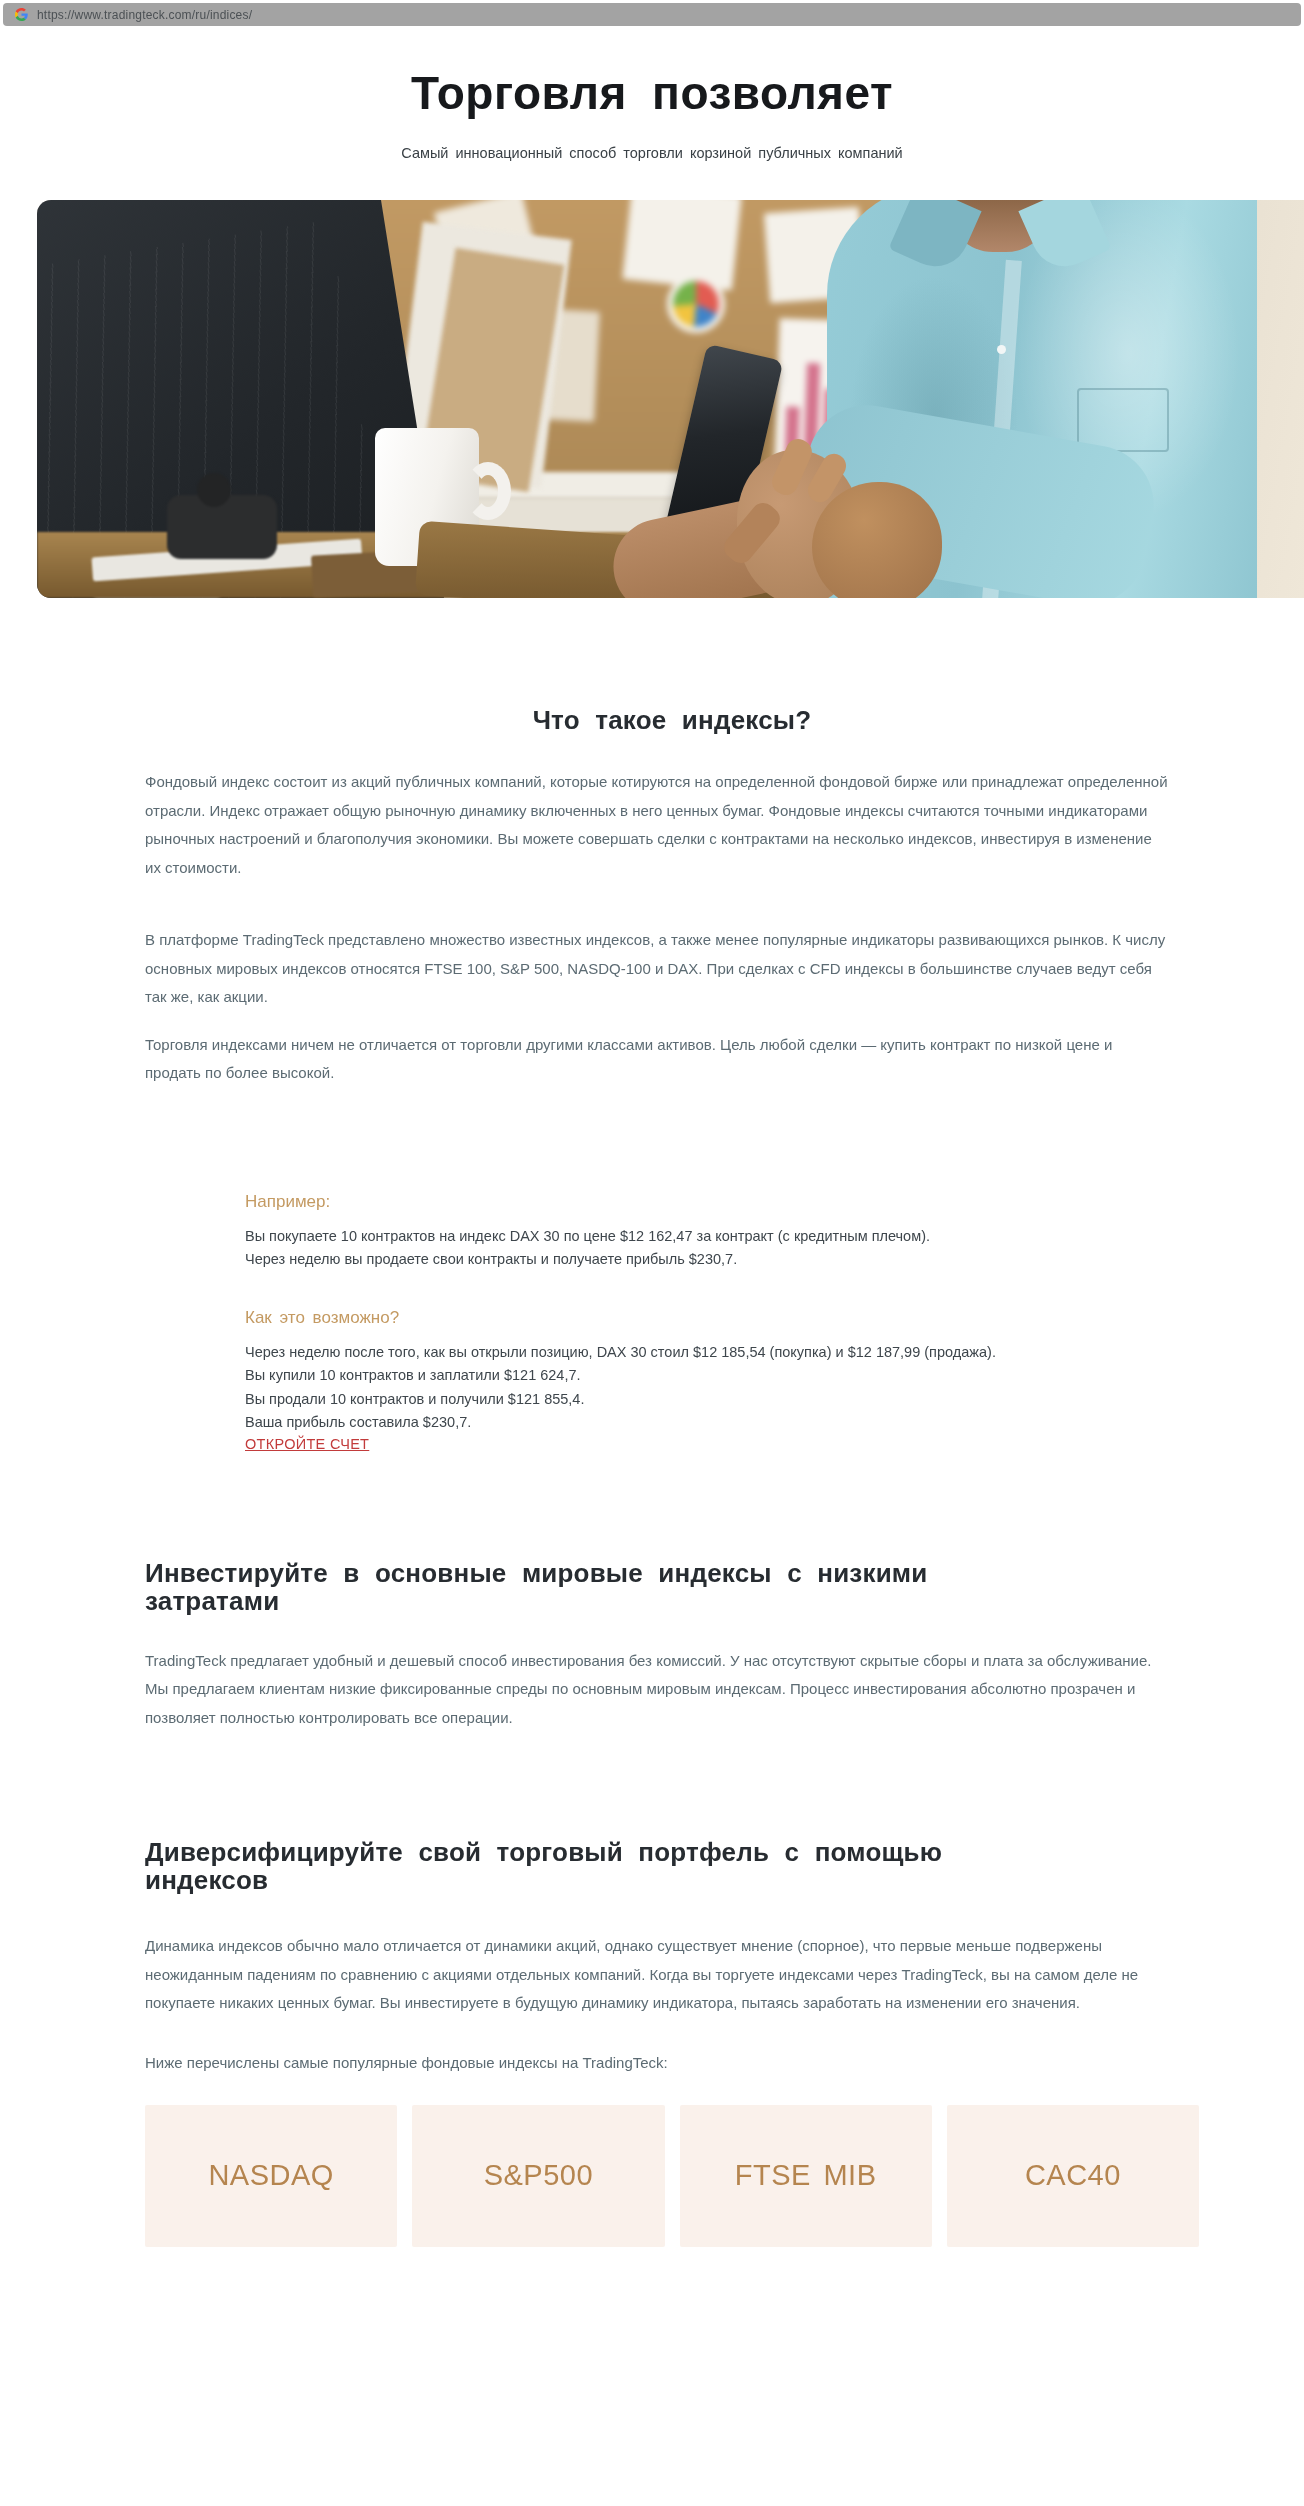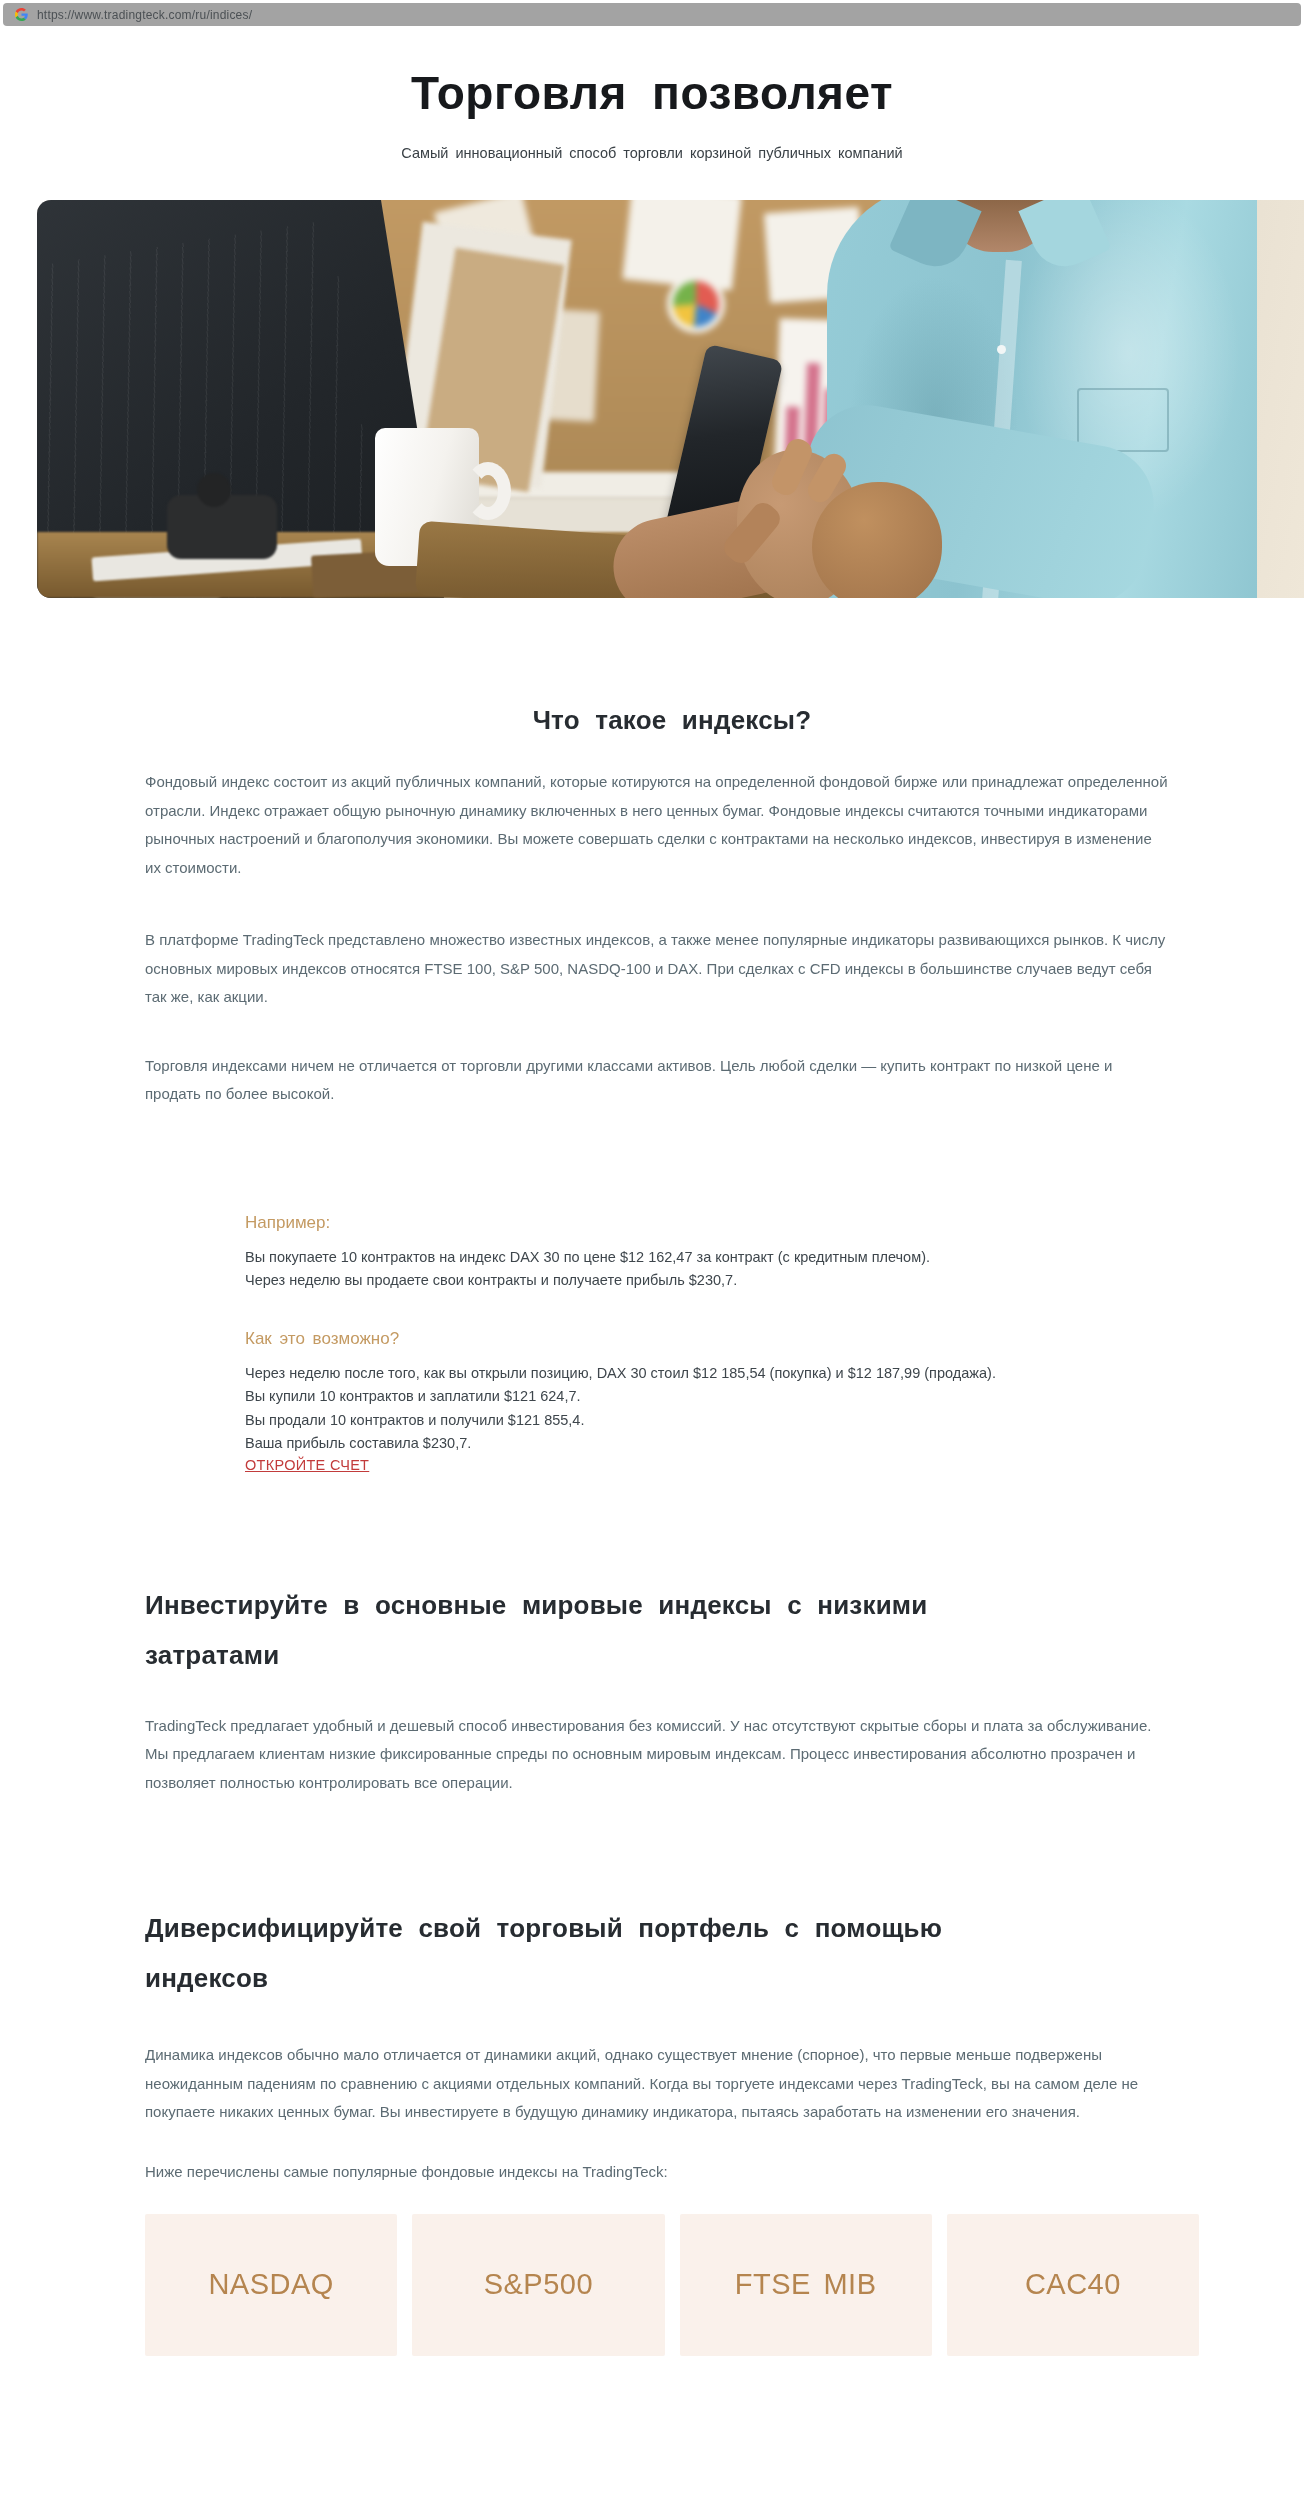--- a/index.html
+++ b/index.html
@@ -117,21 +117,21 @@
     background:radial-gradient(circle at 40% 30%, #c0905f, #9d7048); }
   .finger { background:#c39468; border-radius:12px; }
   .f1 { left:742px; top:238px; width:26px; height:58px; transform:rotate(24deg); }
   .f2 { left:778px; top:252px; width:24px; height:52px; transform:rotate(30deg); }
   .f3 { left:700px; top:300px; width:30px; height:66px; transform:rotate(40deg); background:#b3835a; }
 
   
   .content { margin-left:145px; width:1054px; }
   .h2 {
     font-size:26px; font-weight:bold; color:#272c31; word-spacing:8px;
-    letter-spacing:.2px; line-height:50px;
+    letter-spacing:.2px; line-height:28px;
   }
   .h2.one { line-height:32px;text-align:center; }
   .para { margin-top:32px; max-width:1026px; font-size:15px; line-height:28.5px; color:#5c6b73; }
   .mt-section { margin-top:106px; }
   .mt-gap { margin-top:44px; }
 
   .example { margin-top:104px; padding-left:100px; }
   .exlabel { font-size:17px; color:#c49a62; margin-bottom:13px; word-spacing:3px; }
   .exline { font-size:14.5px; line-height:23.5px; color:#3e464c; }
   .exblock2 { margin-top:36px; }
@@ -220,21 +220,21 @@
   <div class="finger f2"></div>
   <div class="finger f3"></div>
 </div>
 
 <div class="content">
 
   <div class="h2 one mt-section">Что такое индексы?</div>
   <p class="para">Фондовый индекс состоит из акций публичных компаний, которые котируются на определенной фондовой бирже или принадлежат определенной отрасли. Индекс отражает общую рыночную динамику включенных в него ценных бумаг. Фондовые индексы считаются точными индикаторами рыночных настроений и благополучия экономики. Вы можете совершать сделки с контрактами на несколько индексов, инвестируя в изменение их стоимости.</p>
   <p class="para mt-gap">В платформе TradingTeck представлено множество известных индексов, а также менее популярные индикаторы развивающихся рынков. К числу основных мировых индексов относятся FTSE 100, S&amp;P 500, NASDQ-100 и DAX. При сделках с CFD индексы в большинстве случаев ведут себя так же, как акции.</p>
 
-  <p class="para" style="margin-top:40px">Торговля индексами ничем не отличается от торговли другими классами активов. Цель любой сделки — купить контракт по низкой цене и продать по более высокой.</p>
+  <p class="para" style="margin-top:19px">Торговля индексами ничем не отличается от торговли другими классами активов. Цель любой сделки — купить контракт по низкой цене и продать по более высокой.</p>
 
   <div class="example">
     <div class="exlabel">Например:</div>
     <div class="exline">Вы покупаете 10 контрактов на индекс DAX 30 по цене $12 162,47 за контракт (с кредитным плечом).</div>
     <div class="exline">Через неделю вы продаете свои контракты и получаете прибыль $230,7.</div>
 
     <div class="exblock2">
       <div class="exlabel">Как это возможно?</div>
       <div class="exline">Через неделю после того, как вы открыли позицию, DAX 30 стоил $12 185,54 (покупка) и $12 187,99 (продажа).</div>
       <div class="exline">Вы купили 10 контрактов и заплатили $121 624,7.</div>

